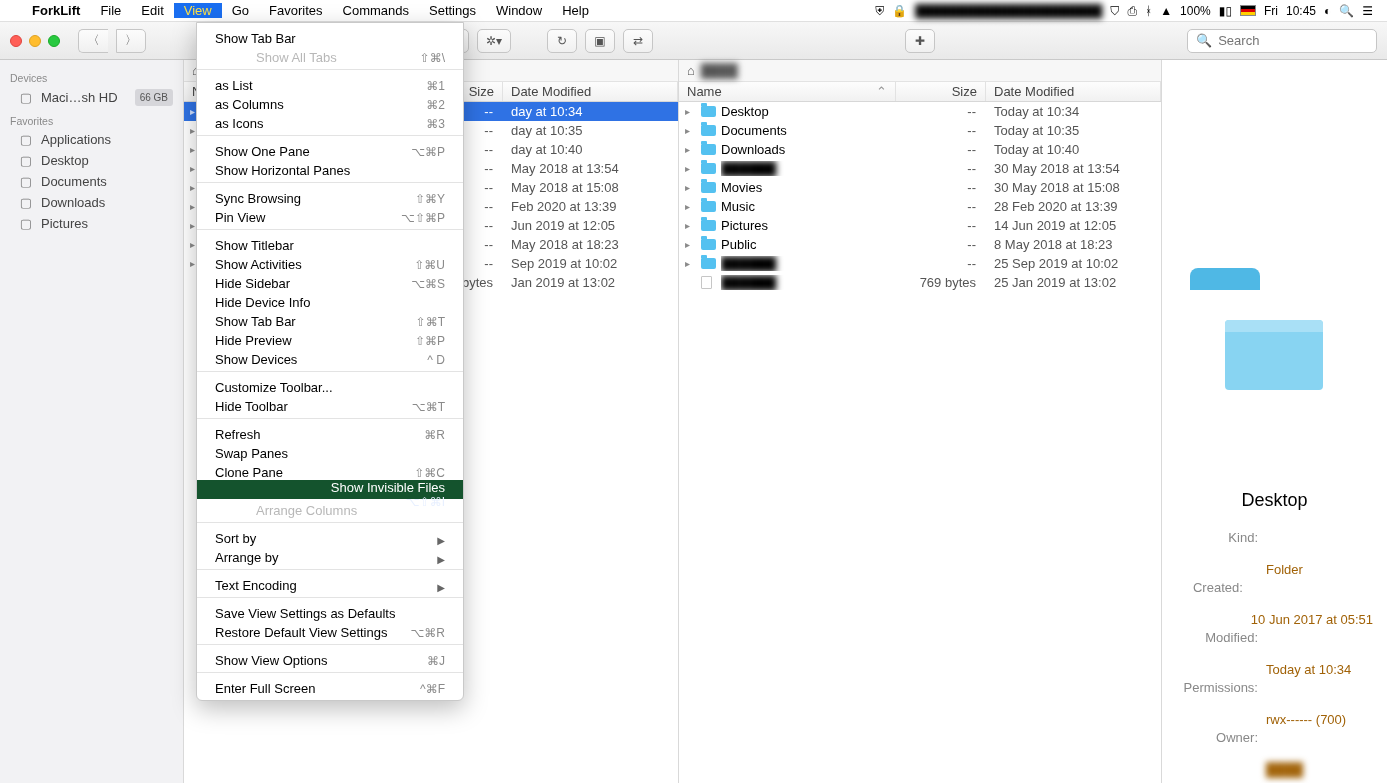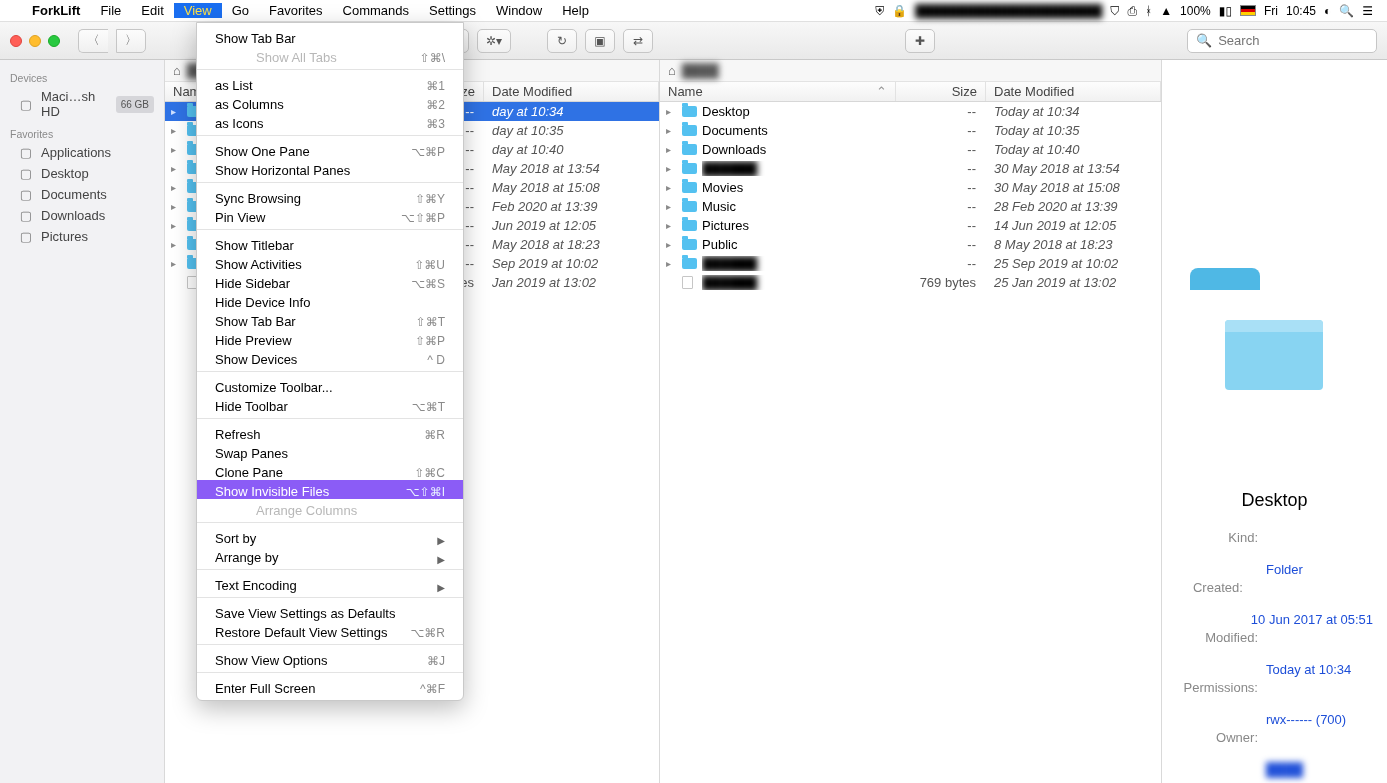--- a/index.html
+++ b/index.html
@@ -22,64 +22,64 @@
 .traffic .dot{ width:12px;height:12px;border-radius:50%; }
 .tred{background:#ff5f57;border:1px solid #e0443e;} .tyel{background:#ffbd2e;border:1px solid #dea123;} .tgrn{background:#28c940;border:1px solid #1aab29;}
 .tbtn{ height:24px; min-width:30px; padding:0 8px; background:linear-gradient(#fcfcfc,#f0f0f0); border:1px solid #c6c6c6; border-radius:5px; display:flex; align-items:center; justify-content:center; color:#555; font-size:12px;}
 .tbtn.group-l{border-radius:5px 0 0 5px; border-right:none;} .tbtn.group-r{border-radius:0 5px 5px 0;}
 .spacer{flex:1;}
 .searchbox{ width:190px; height:24px; border:1px solid #c6c6c6; border-radius:5px; background:#fff; display:flex; align-items:center; padding:0 8px; color:#9a9a9a; gap:6px;}
 .searchbox input{border:none;outline:none;flex:1;font-size:13px;background:transparent;}
 
 
 .main { display:flex; height: calc(783px - 22px - 38px); }
-.sidebar { width:165px; background:#f2f2f4; border-right:1px solid #d9d9d9; padding-top:6px; }
+.sidebar { width:184px; background:#f2f2f4; border-right:1px solid #d9d9d9; padding-top:6px; }
 .side-head{ font-size:10.5px; color:#8a8a8a; padding:6px 10px 2px; text-transform:none; }
 .side-item{ display:flex; align-items:center; gap:7px; padding:3px 10px 3px 18px; color:#444; }
 .side-item .lab{flex:1;}
 .badge{ background:#d6d6da; color:#555; font-size:10px; padding:3px 5px; border-radius:3px;}
 .sicon{ width:16px; height:14px; display:inline-flex; align-items:center; justify-content:center; color:#7a7a7a; }
 
 .pane { flex:1; display:flex; flex-direction:column; border-right:1px solid #d9d9d9; min-width:0;}
 .pane-path{ height:22px; background:#f7f7f7; border-bottom:1px solid #e3e3e3; display:flex; align-items:center; padding:0 8px; gap:6px; color:#555; font-size:12px;}
 .pane-head{ height:20px; background:linear-gradient(#fdfdfd,#f1f1f1); border-bottom:1px solid #d7d7d7; display:flex; align-items:center; font-size:11px; color:#444;}
 .pane-head .col{ padding:0 8px; border-right:1px solid #e2e2e2; height:100%; display:flex; align-items:center; }
 .col-name{flex:1;} .col-size{width:90px; justify-content:flex-end;} .col-date{width:175px;}
 .pane-body{ flex:1; overflow:hidden; position:relative; }
 .row{ height:19px; display:flex; align-items:center; padding-left:6px; }
 .row.selected{ background:#2f72e4; color:#fff; }
 .row .disclose{ width:12px; color:#8a8a8a; font-size:10px; }
 .row.selected .disclose{ color:#cfe0ff; }
 .row .ficon{ width:16px; height:14px; margin:0 4px; }
 .row .name{ flex:1; overflow:hidden; white-space:nowrap; }
 .row .size{ width:90px; text-align:right; padding-right:10px; color:#555;}
 .row.selected .size{color:#fff;}
-.row .date{ width:175px; padding-left:8px; color:#555;font-style:italic;}
+.row .date{ width:175px; padding-left:8px; color:#555;}
 .row.selected .date{color:#fff;}
 .folder-glyph{ display:inline-block; width:15px; height:11px; background:#54c1f0; border-radius:1px 2px 2px 2px; position:relative; }
 .folder-glyph::before{content:""; position:absolute; top:-3px; left:0; width:6px; height:3px; background:#54c1f0; border-radius:1px 1px 0 0;}
 .file-glyph{ display:inline-block; width:11px; height:13px; background:#fff; border:1px solid #c6c6c6; border-radius:1px; }
 
 
 .preview{ width:225px; display:flex; flex-direction:column; align-items:center; padding-top:50px; }
 .bigfolder{ width:170px; height:130px; background:#57c2ee; border-radius:6px 10px 10px 10px; position:relative; margin-top:180px; box-shadow: inset 0 -4px 8px rgba(0,0,0,.06);}
 .bigfolder::before{content:""; position:absolute; top:-22px; left:0; width:70px; height:22px; background:#4fb8e5; border-radius:8px 8px 0 0;}
 .bigfolder .win{ position:absolute; left:35px; top:30px; width:98px; height:70px; background:#88d4f2; border-radius:4px; }
 .bigfolder .win::before{content:"";position:absolute;top:0;left:0;right:0;height:12px;background:#a9e0f6;border-radius:4px 4px 0 0;}
 .preview h2{ margin-top:200px; font-weight:500; font-size:18px;}
 .info{ margin-top:16px; font-size:12px; width:100%; padding:0 14px;}
 .info .line{ display:flex; gap:8px; margin:3px 0;}
-.info .k{ width:82px; text-align:right; color:#888;} .info .v{ flex:1; color:#1d4ed8; white-space:nowrap;margin-top:32px;}
+.info .k{ width:82px; text-align:right; color:#888;} .info .v{ flex:1; color:#a16207; white-space:nowrap;margin-top:32px;}
 
 
 .dropdown{ position:absolute; left:196px; top:22px; width:268px; background:#fff; border:1px solid #c9c9c9; border-radius:0 0 6px 6px; box-shadow:0 8px 24px rgba(0,0,0,.25); padding:4px 0; z-index:50; }
 .dropdown .sep{ height:1px; background:#e3e3e3; margin:4px 0;}
 .dropdown .dmi{ height:19px; display:flex; align-items:flex-end; padding:0 18px; position:relative;}
 .dropdown .dmi.disabled{ color:#b8b8b8;margin-left:41px; }
-.dropdown .dmi.highlight{ background:#8b5cf6; color:#fff;}
+.dropdown .dmi.highlight{ background:#14532d; color:#fff;flex-direction:column;}
 .dropdown .dmi .sc{ margin-left:auto; color:#8a8a8a; font-size:12px;}
 .dropdown .dmi.highlight .sc{ color:#e8f0ff; }
 .dropdown .dmi .sub{ margin-left:auto; color:#666; font-size:10px;}
 </style>
 </head>
 <body>
 
 <div class="menubar">
   <span class="apple"></span>
   <span class="appname">ForkLift</span>

